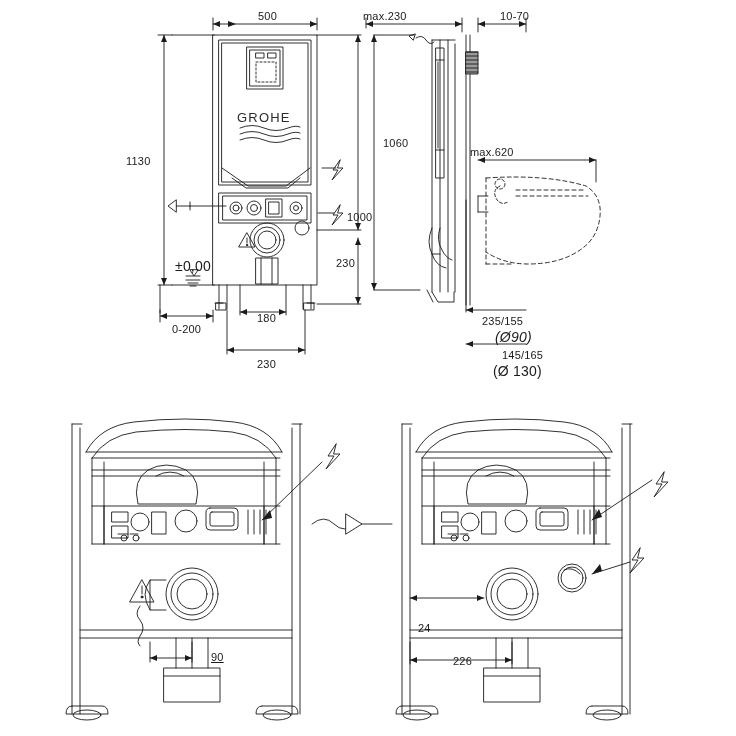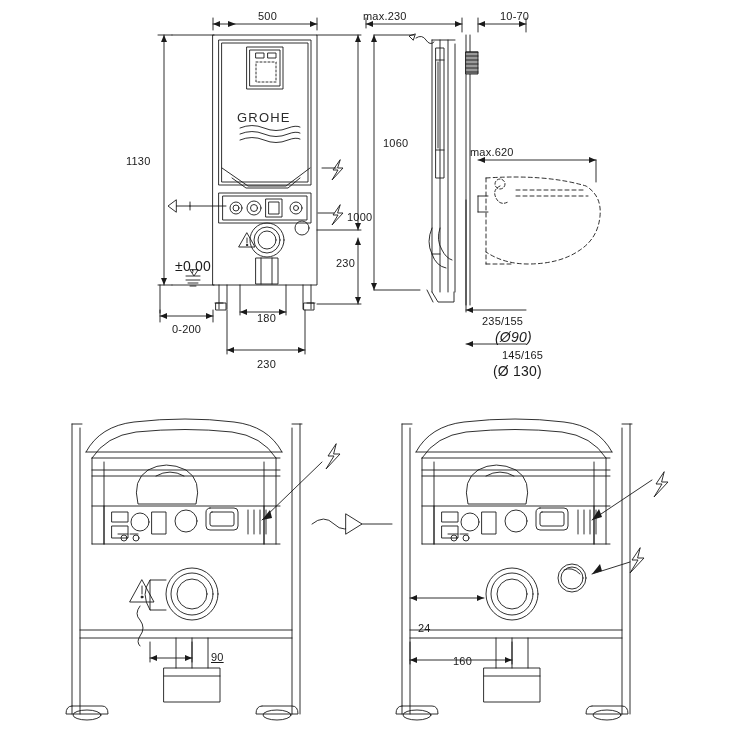--- a/index.html
+++ b/index.html
@@ -355,15 +355,15 @@
   <div class="dim-label small" style="left:175px; top:258px;">±0,00</div>
   <div class="dim-label" style="left:172px; top:323px;">0-200</div>
   <div class="dim-label" style="left:257px; top:312px;">180</div>
   <div class="dim-label" style="left:257px; top:358px;">230</div>
   <div class="dim-label" style="left:482px; top:315px;">235/155</div>
   <div class="dim-label small" style="left:495px; top:329px;font-style:italic;">(Ø90)</div>
   <div class="dim-label" style="left:482px; top:349px;margin-left:20px;">145/165</div>
   <div class="dim-label small" style="left:493px; top:363px;">(Ø 130)</div>
   <div class="dim-label" style="left:211px; top:651px;text-decoration:underline;">90</div>
   <div class="dim-label" style="left:418px; top:591px;margin-top:31px;">24</div>
-  <div class="dim-label" style="left:453px; top:655px;">160</div>
+  <div class="dim-label" style="left:453px; top:655px;">226</div>
 
 </div>
 
 </body></html>

